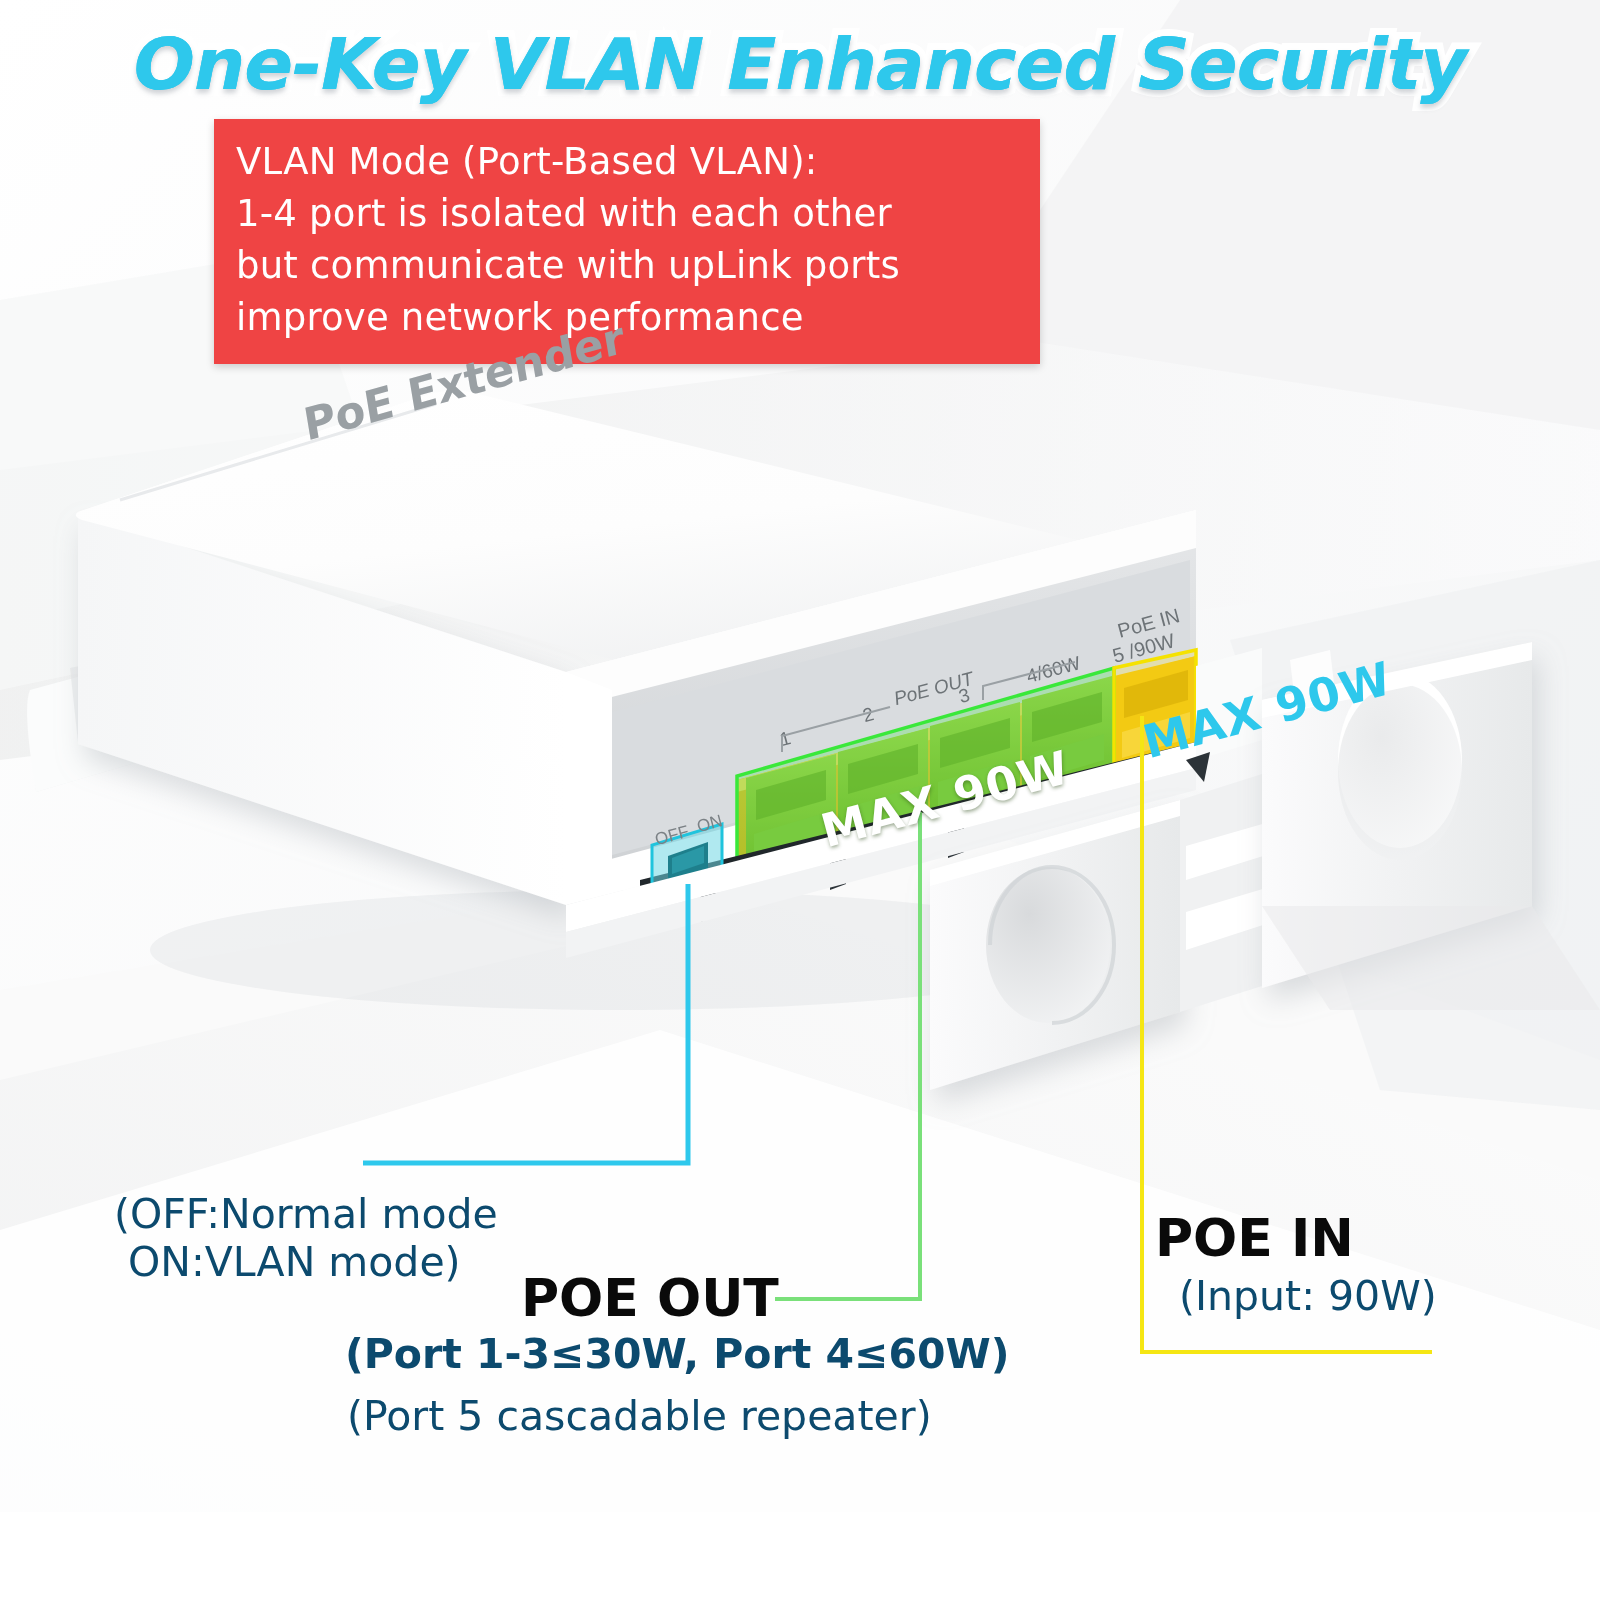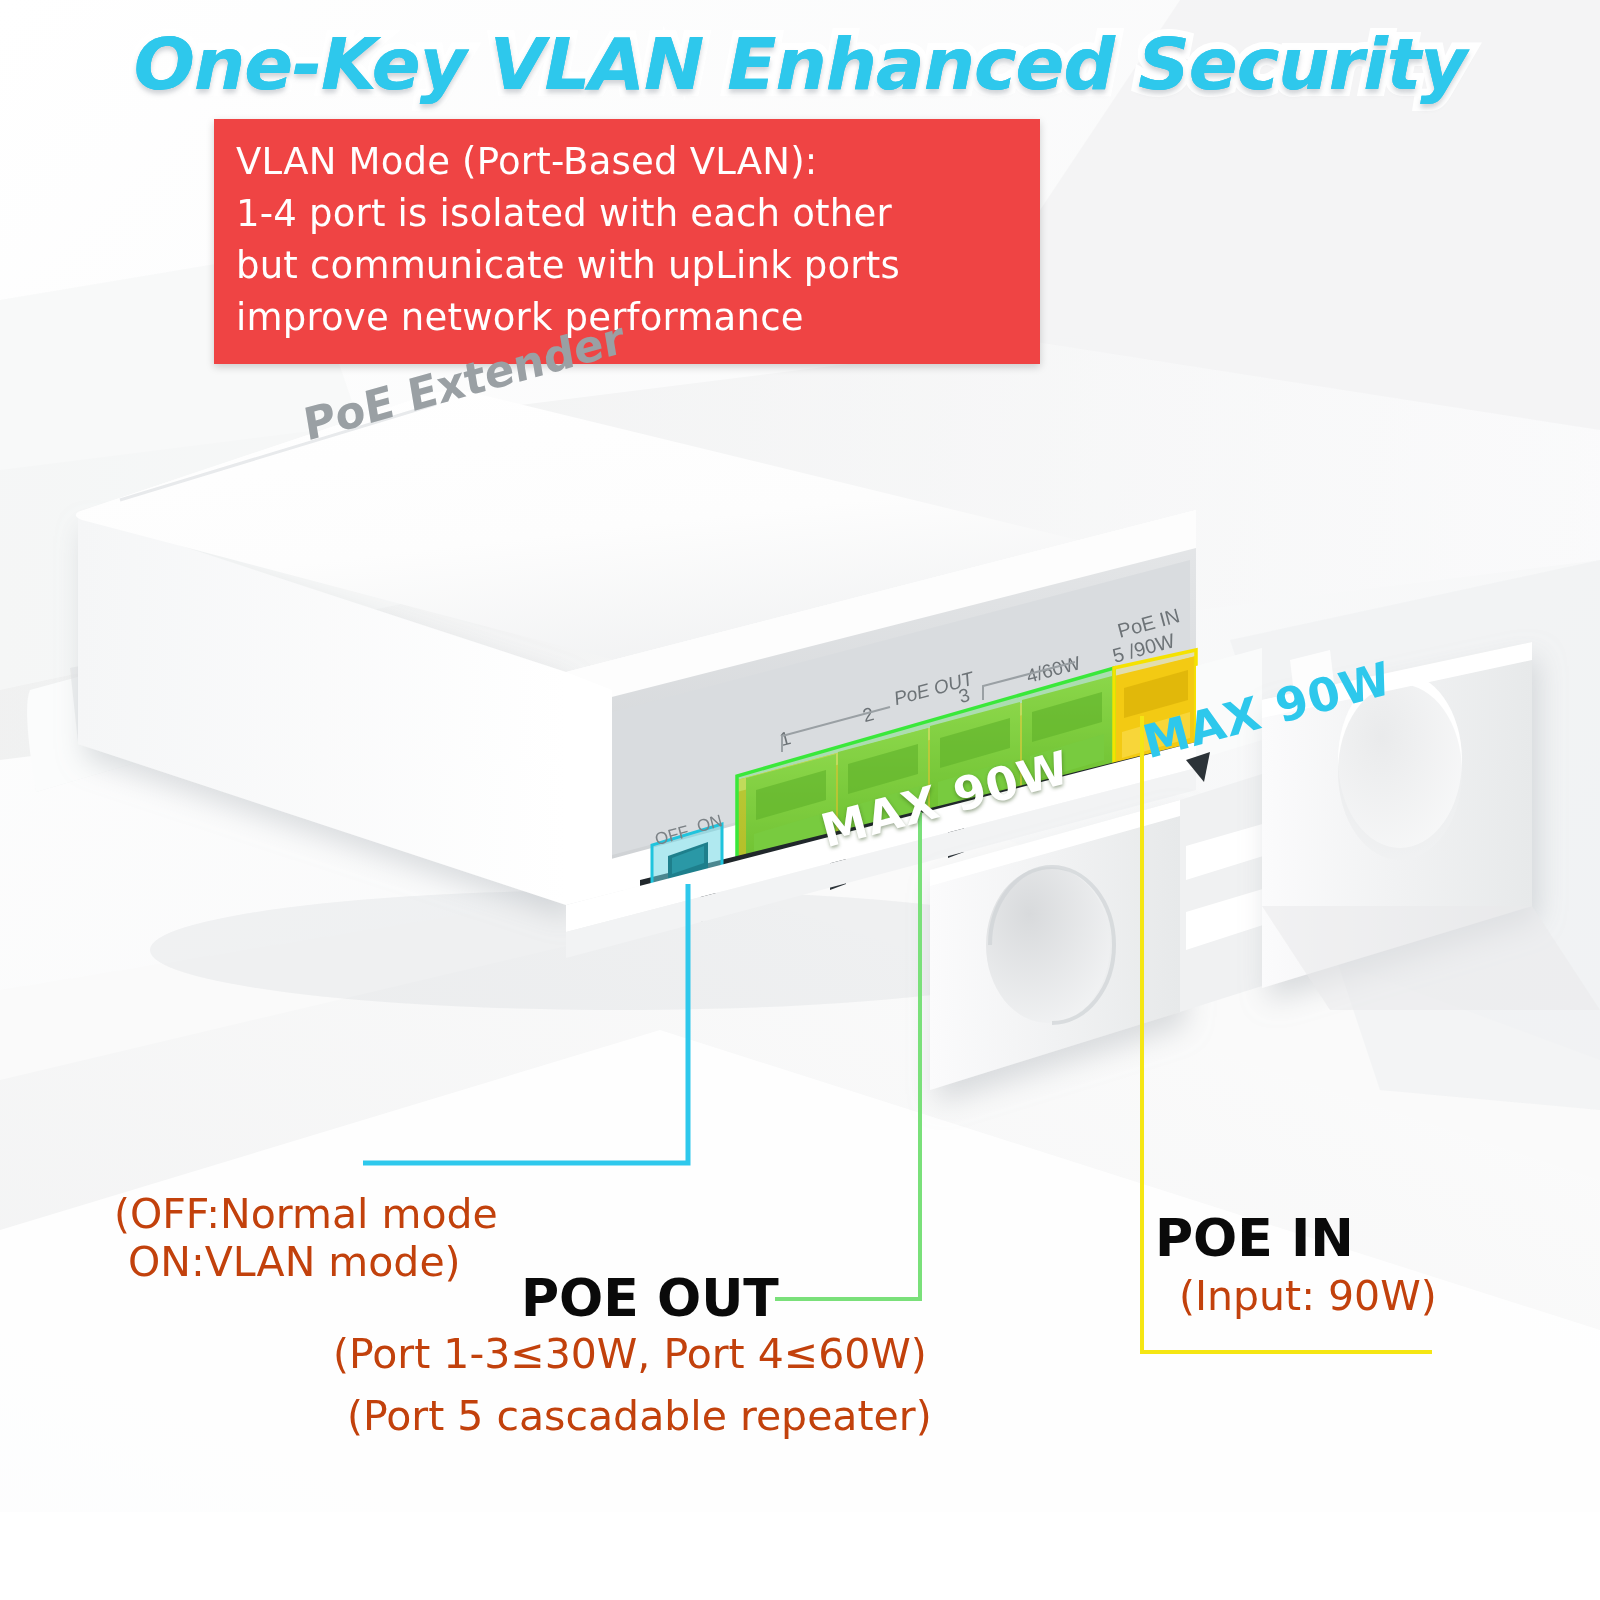--- a/index.html
+++ b/index.html
@@ -46,21 +46,21 @@
 
   
   .dev{position:absolute;}
 
   
   .callout-title{
     position:absolute;font-size:52px;font-weight:bold;color:#0a0a0a;
     white-space:nowrap;font-family:"DejaVu Sans", sans-serif;
   }
   .callout-sub{
-    position:absolute;font-size:41px;color:#c2410c;white-space:nowrap;
+    position:absolute;font-size:41px;color:#0c4a6e;white-space:nowrap;
     font-family:"DejaVu Sans", sans-serif;
   }
 
   .max-green{
     position:absolute;color:#ffffff;font-weight:bold;font-size:46px;
     letter-spacing:1px;white-space:nowrap;
     text-shadow:0 2px 4px rgba(40,70,20,.45);
     font-family:"DejaVu Sans", sans-serif;
   }
   .max-cyan{
@@ -292,19 +292,19 @@
   <div class="sw-lbl" style="left:655px;top:826px;transform:rotate(-15deg);">OFF</div>
   <div class="sw-lbl" style="left:697px;top:814px;transform:rotate(-15deg);">ON</div>
 
   <div class="max-green" style="left:818px;top:772px;transform:rotate(-15deg);">MAX 90W</div>
   <div class="max-cyan" style="left:1140px;top:683px;transform:rotate(-15deg);">MAX 90W</div>
 
   <div class="callout-sub" style="left:114px;top:1190px;">(OFF:Normal mode</div>
   <div class="callout-sub" style="left:128px;top:1238px;">ON:VLAN mode)</div>
 
   <div class="callout-title" style="left:521px;top:1268px;">POE OUT</div>
-  <div class="callout-sub" style="left:333px;top:1330px;">(Port 1-3≤30W,   Port 4≤60W)</div>
+  <div class="callout-sub" style="left:345px;top:1330px;font-weight:bold;">(Port 1-3≤30W,   Port 4≤60W)</div>
   <div class="callout-sub" style="left:347px;top:1392px;">(Port 5 cascadable repeater)</div>
 
   <div class="callout-title" style="left:1155px;top:1208px;">POE IN</div>
   <div class="callout-sub" style="left:1179px;top:1272px;">(Input: 90W)</div>
 
 </div>
 
 </body></html>

